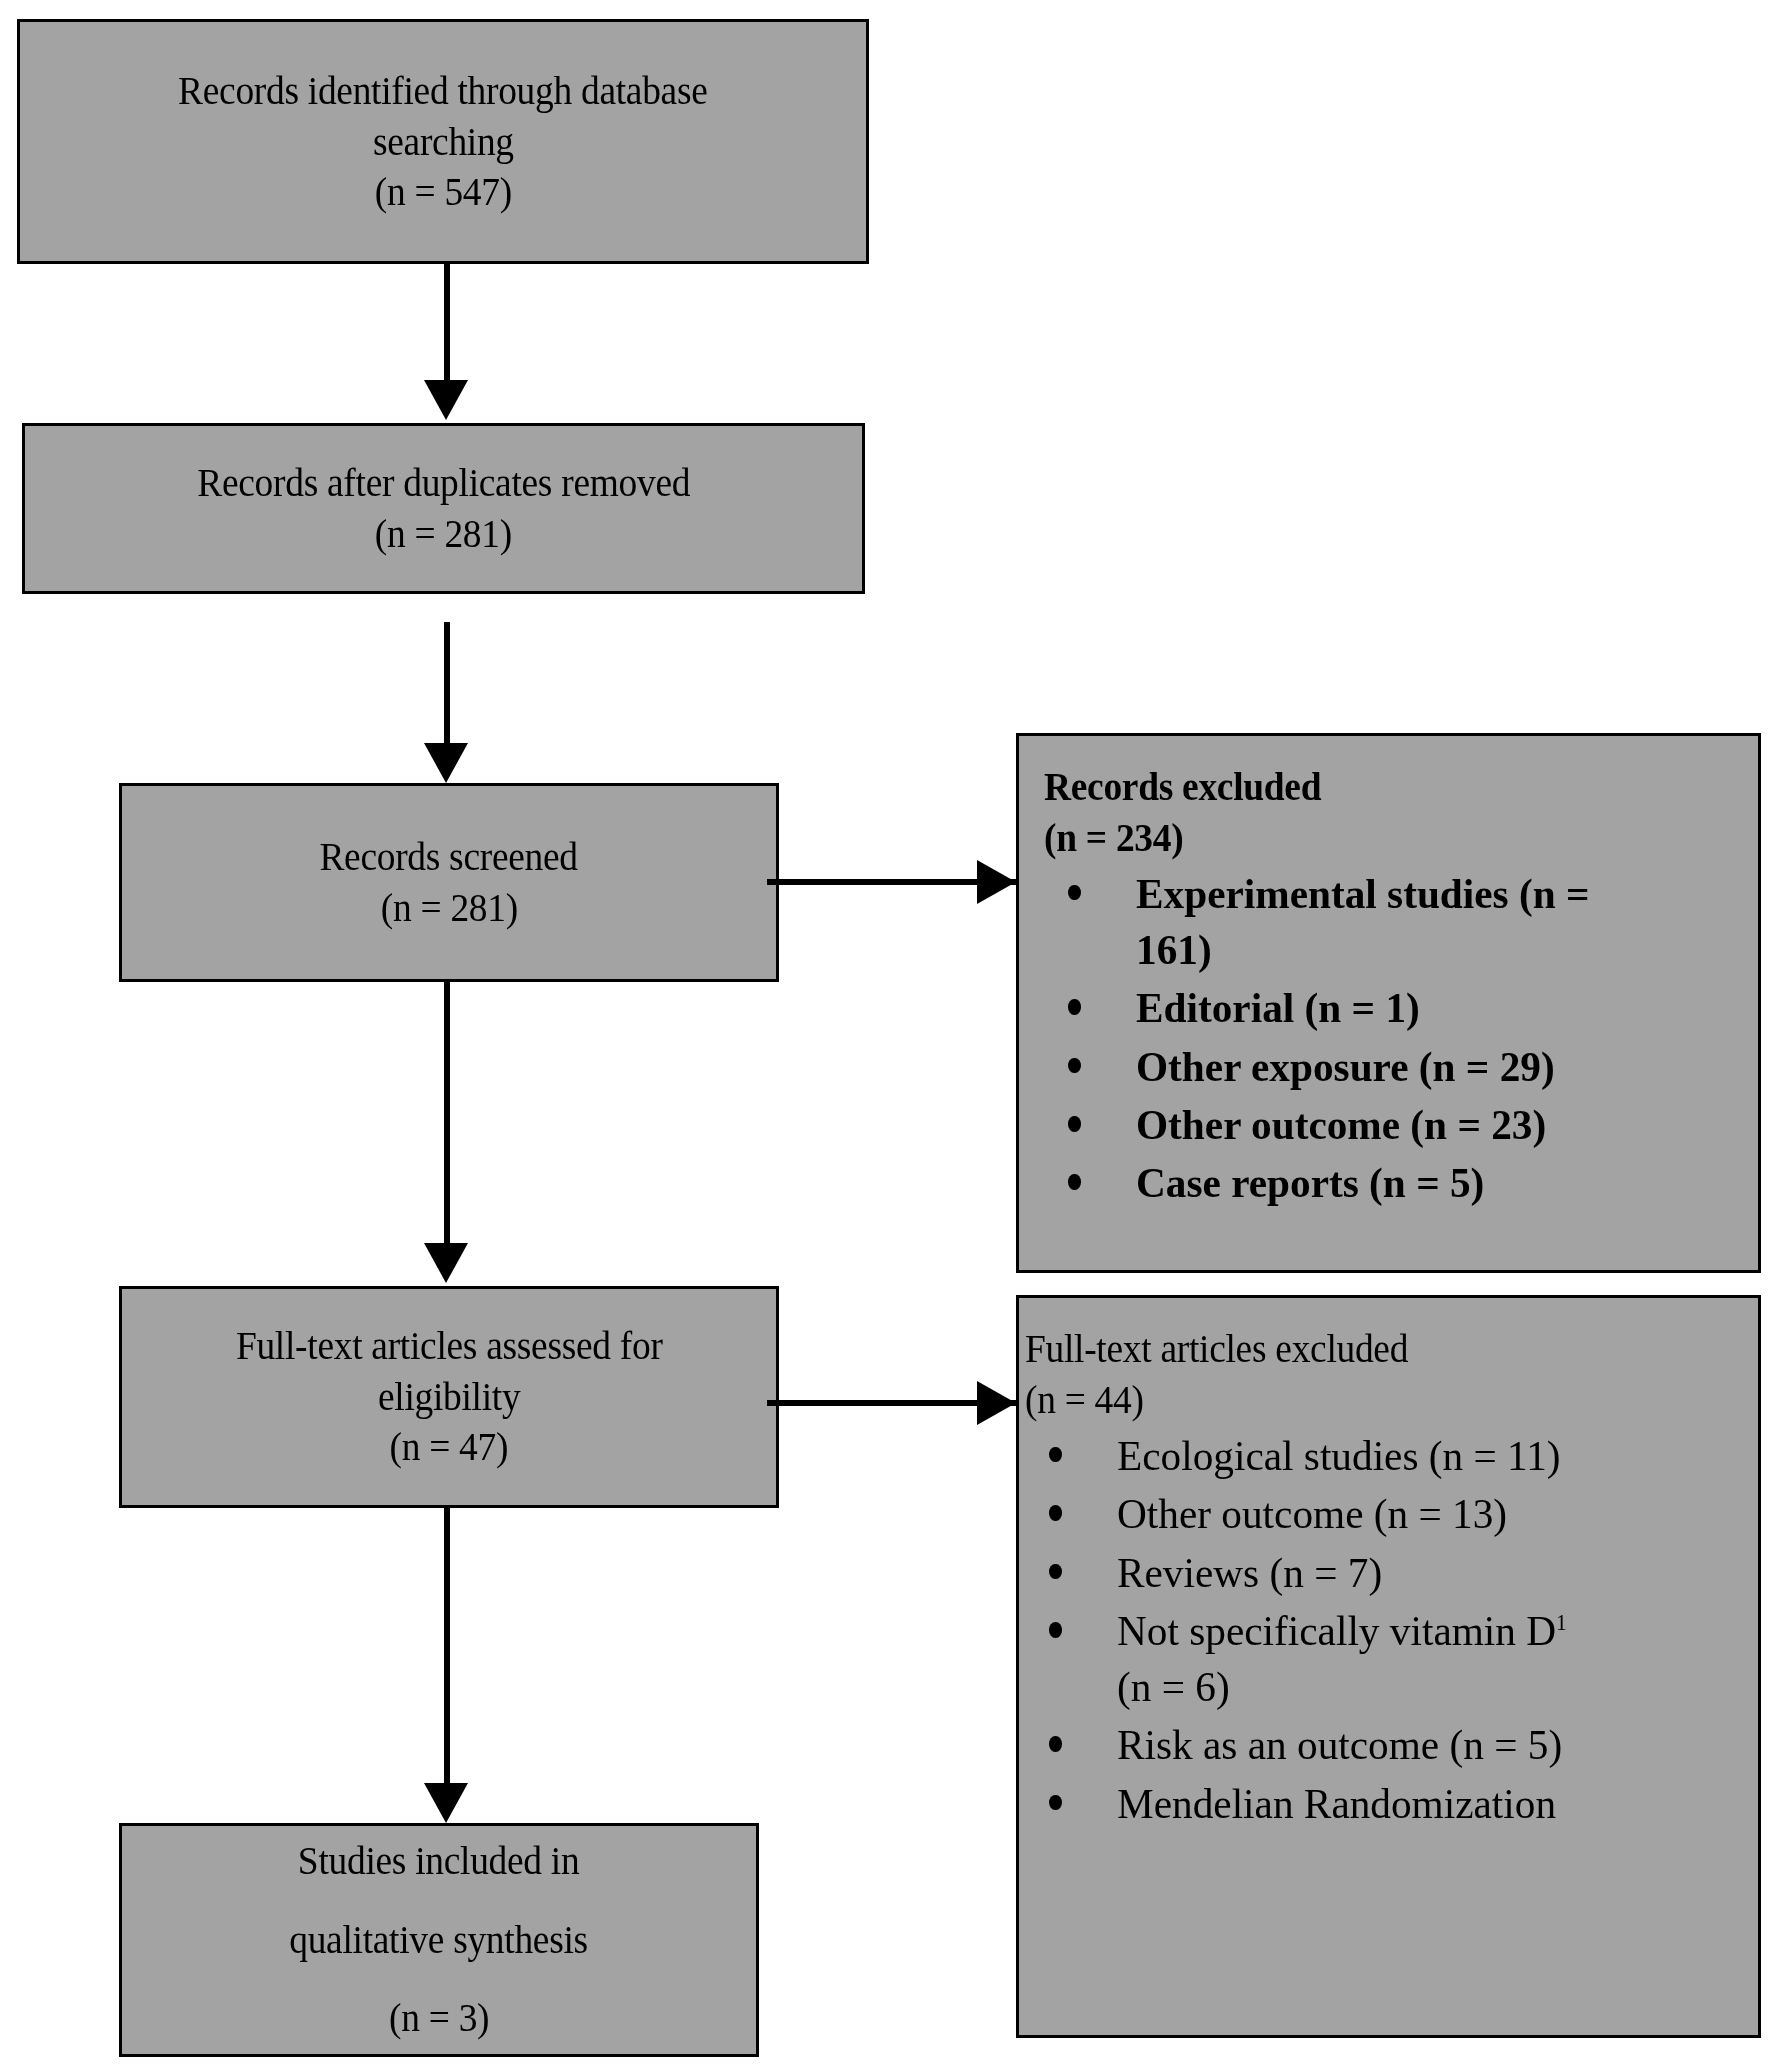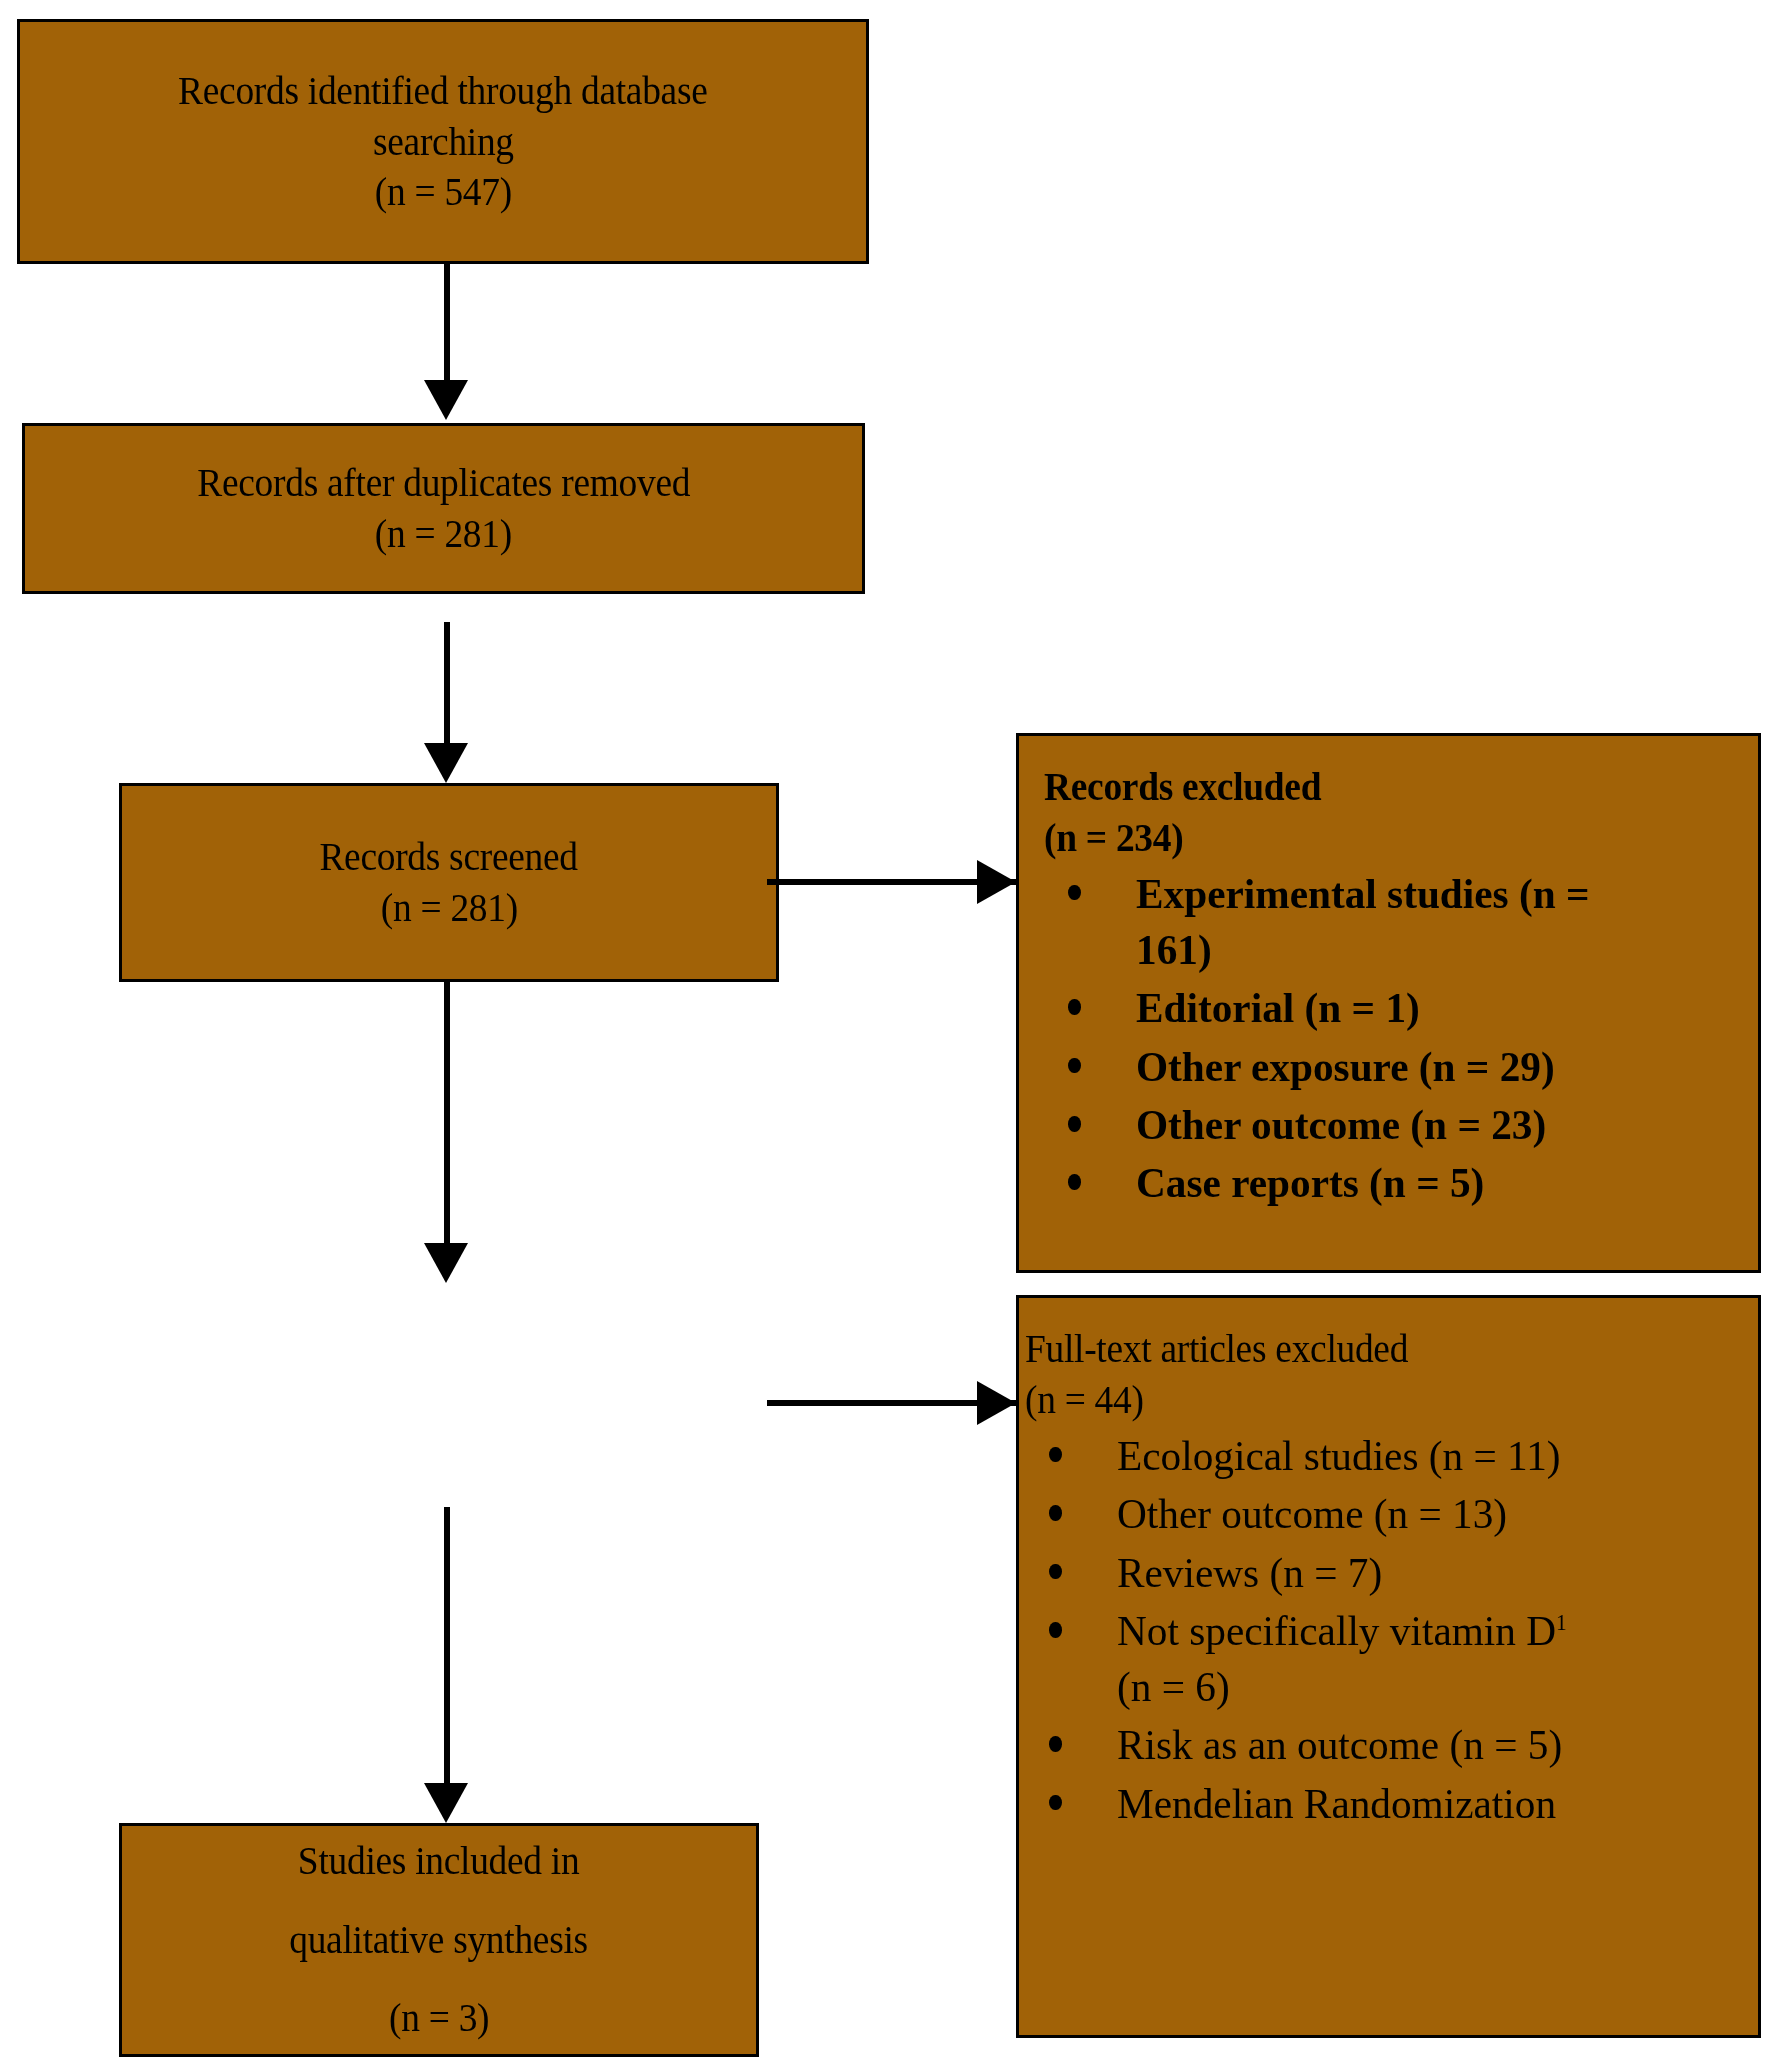--- a/index.html
+++ b/index.html
@@ -16,21 +16,21 @@
     font-family: "Liberation Serif", "DejaVu Serif", serif;
     color: #000000;
     overflow: hidden;
   }
 
   
   .pbox {
     position: absolute;
     box-sizing: border-box;
     border: 3.1px solid #000000;
-    background: #a16207;
+    background: #a3a3a3;
     overflow: hidden;
   }
   .pbox.centered {
     display: flex;
     flex-direction: column;
     align-items: center;
     justify-content: center;
     text-align: center;
   }
   .pbox.listbox {
@@ -168,20 +168,25 @@
       <li>
         <span class="bdot"></span>
         <span class="btext">Case reports (n = 5)</span>
       </li>
     </ul>
   </div>
 
   <div class="vline" style="left:444px; top:982px; width:5.6px; height:265px;"></div>
   <div class="arrow-down" style="left:424px; top:1243px;"></div>
 
+  <div class="pbox centered" style="left:119px; top:1286px; width:660px; height:222px;">
+    <span class="line">Full-text articles assessed for</span>
+    <span class="line">eligibility</span>
+    <span class="line">(n =  47)</span>
+  </div>
 
   <div class="hline" style="left:767px; top:1400px; width:250px; height:5.6px;"></div>
   <div class="arrow-right" style="left:977px; top:1381px;"></div>
 
   <div class="pbox listbox" style="left:1016px; top:1295px; width:745px; height:743px;padding-left:6px;">
     <span class="line">Full-text articles excluded</span>
     <span class="line">(n = 44)</span>
 
     <ul class="bullets">
       <li>

